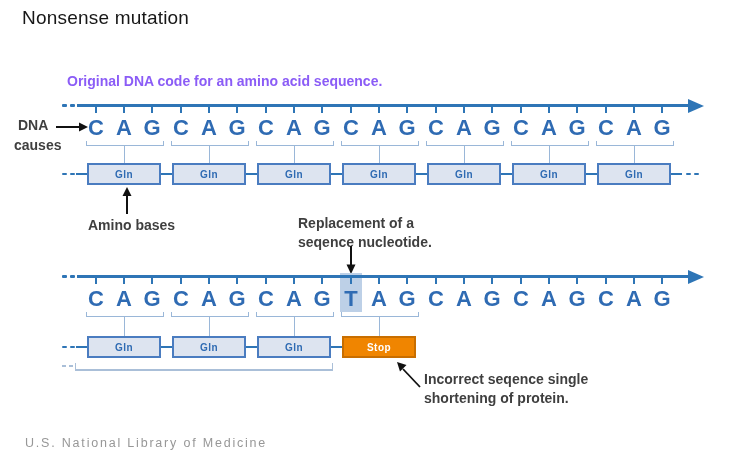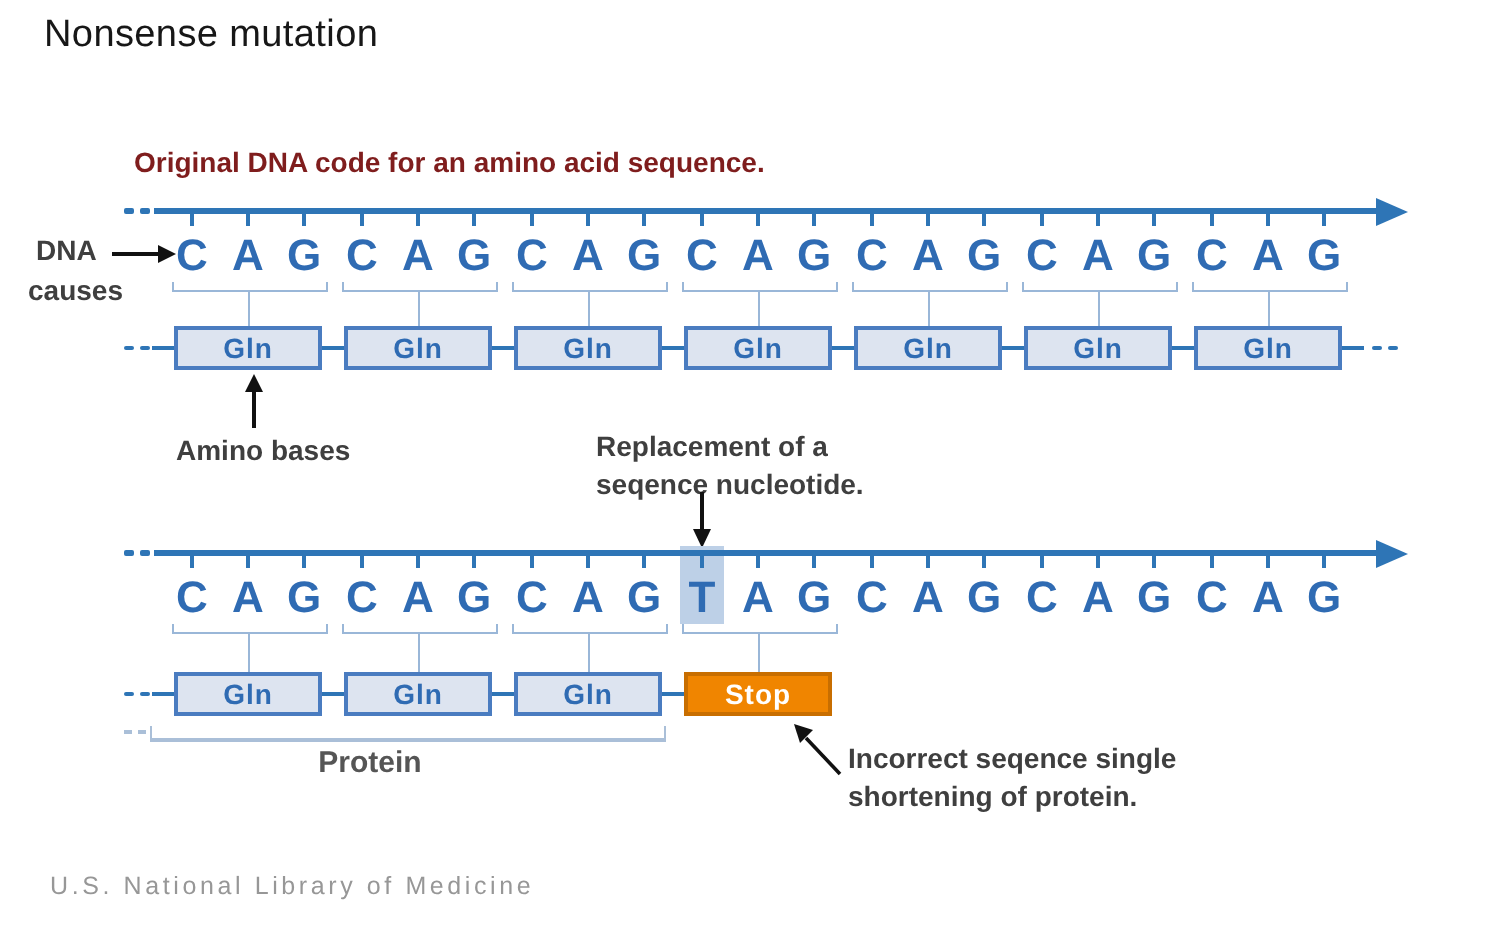--- a/index.html
+++ b/index.html
@@ -17,35 +17,35 @@
     --label-gray:#3f3f3f;
     --footer-gray:#979797;
   }
   html,body{margin:0;padding:0;background:#ffffff;}
   #stage{
     position:relative;width:744px;height:463px;background:#ffffff;overflow:hidden;
     font-family:"Liberation Sans","DejaVu Sans",sans-serif;
   }
   .abs{position:absolute;}
   .title{left:22px;top:7px;font-size:19px;color:#171717;letter-spacing:.2px;white-space:nowrap;}
-  .caption{left:67px;top:73px;font-size:14px;font-weight:bold;color:#7f1d1d;white-space:nowrap;}
+  .caption{left:67px;top:73px;font-size:14px;font-weight:bold;color:#8b5cf6;white-space:nowrap;}
   .sline{background:var(--strand-blue);}
   .sdot{background:var(--strand-blue);border-radius:1px;}
   .sarrow{width:0;height:0;border-left:16px solid var(--strand-blue);
           border-top:7px solid transparent;border-bottom:7px solid transparent;}
   .tick{background:var(--strand-blue);}
   .letter{font-size:22px;font-weight:bold;color:var(--letter-blue);text-align:center;line-height:26px;white-space:nowrap;}
   .hl{background:var(--highlight-blue);}
   .cup{border-left:1px solid var(--underline-blue);border-right:1px solid var(--underline-blue);
        border-bottom:1px solid var(--underline-blue);}
   .vconn{background:var(--underline-blue);}
   .cdash{background:var(--strand-blue);}
   .cdot{background:var(--strand-blue);border-radius:1px;}
   .aabox{box-sizing:border-box;display:flex;align-items:center;justify-content:center;
-         font-size:14px;font-weight:bold;letter-spacing:.5px;}
+         font-size:10px;font-weight:bold;letter-spacing:.5px;}
   .aabox.gln{background:var(--box-fill);border:2px solid var(--box-border);color:var(--box-text);}
   .aabox.stop{background:var(--stop-fill);border:2px solid var(--stop-border);color:var(--stop-text);}
   .lbl{font-size:14px;font-weight:bold;color:var(--label-gray);line-height:19px;white-space:nowrap;}
   .bracket{border-left:1px solid var(--bracket-blue);border-right:1px solid var(--bracket-blue);
            border-bottom:2px solid var(--bracket-blue);}
   .bdot{background:var(--bracket-blue);}
   .protein{left:115px;top:372px;width:140px;text-align:center;font-size:15px;color:#555555;}
   .footer{left:25px;top:436px;font-size:12.5px;color:var(--footer-gray);letter-spacing:1.8px;white-space:nowrap;}
   svg{display:block;}
 </style>
@@ -74,21 +74,20 @@
   <div class="abs lbl" style="left:298px;top:214px;">Replacement of a</div>
   <div class="abs lbl" style="left:298px;top:233px;">seqence nucleotide.</div>
   <svg class="abs" style="left:343px;top:244px;" width="16" height="32">
     <line x1="8" y1="2" x2="8" y2="22" stroke="#111" stroke-width="2"></line>
     <polygon points="8,30 3.5,20.5 12.5,20.5" fill="#111"></polygon>
   </svg>
 
   <div class="abs bdot" style="left:62px;top:365px;width:4px;height:2px;"></div>
   <div class="abs bdot" style="left:69px;top:365px;width:4px;height:2px;"></div>
   <div class="abs bracket" style="left:75px;top:363px;width:256px;height:6px;"></div>
-  <div class="abs lbl protein">Protein</div>
 
   <svg class="abs" style="left:392px;top:357px;" width="34" height="34">
     <line x1="28" y1="30" x2="11" y2="12" stroke="#111" stroke-width="1.8"></line>
     <polygon points="5,5 14.5,8 8,14.5" fill="#111"></polygon>
   </svg>
   <div class="abs lbl" style="left:424px;top:370px;">Incorrect seqence single</div>
   <div class="abs lbl" style="left:424px;top:389px;">shortening of protein.</div>
 
   <div class="abs footer">U.S. National Library of Medicine</div>
 <div class="abs sdot" style="left: 62px; top: 104px; width: 5px; height: 3px;"></div>

